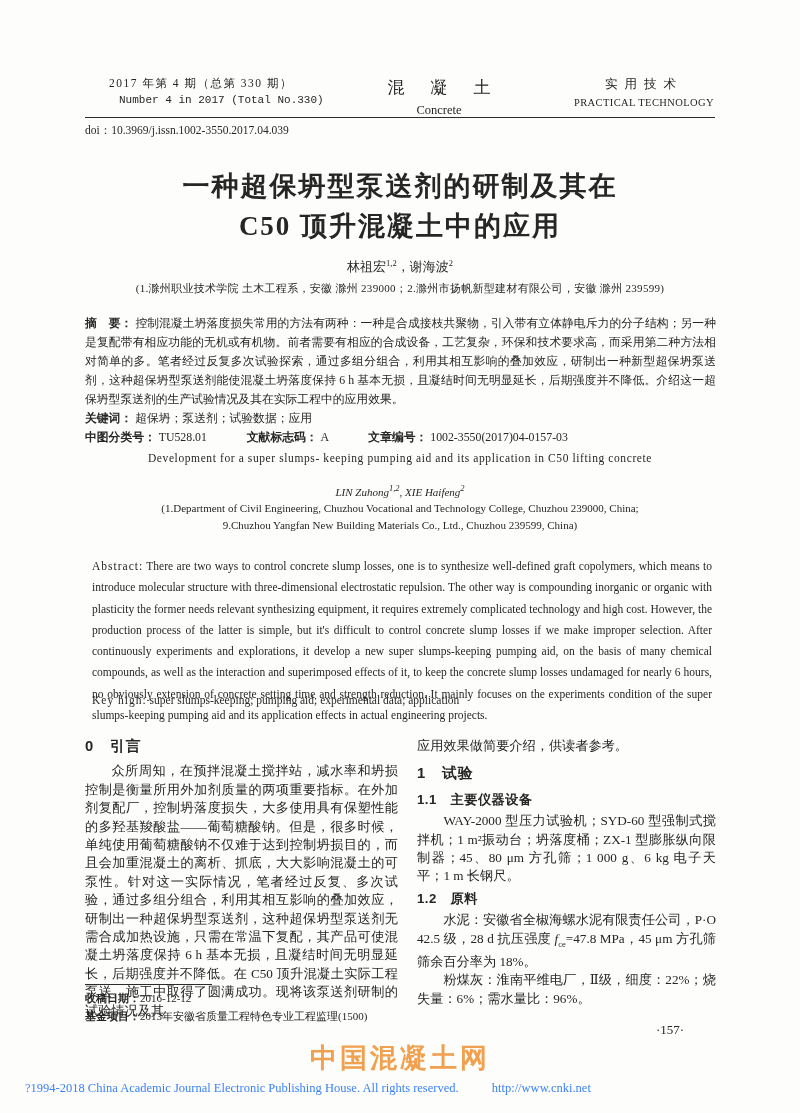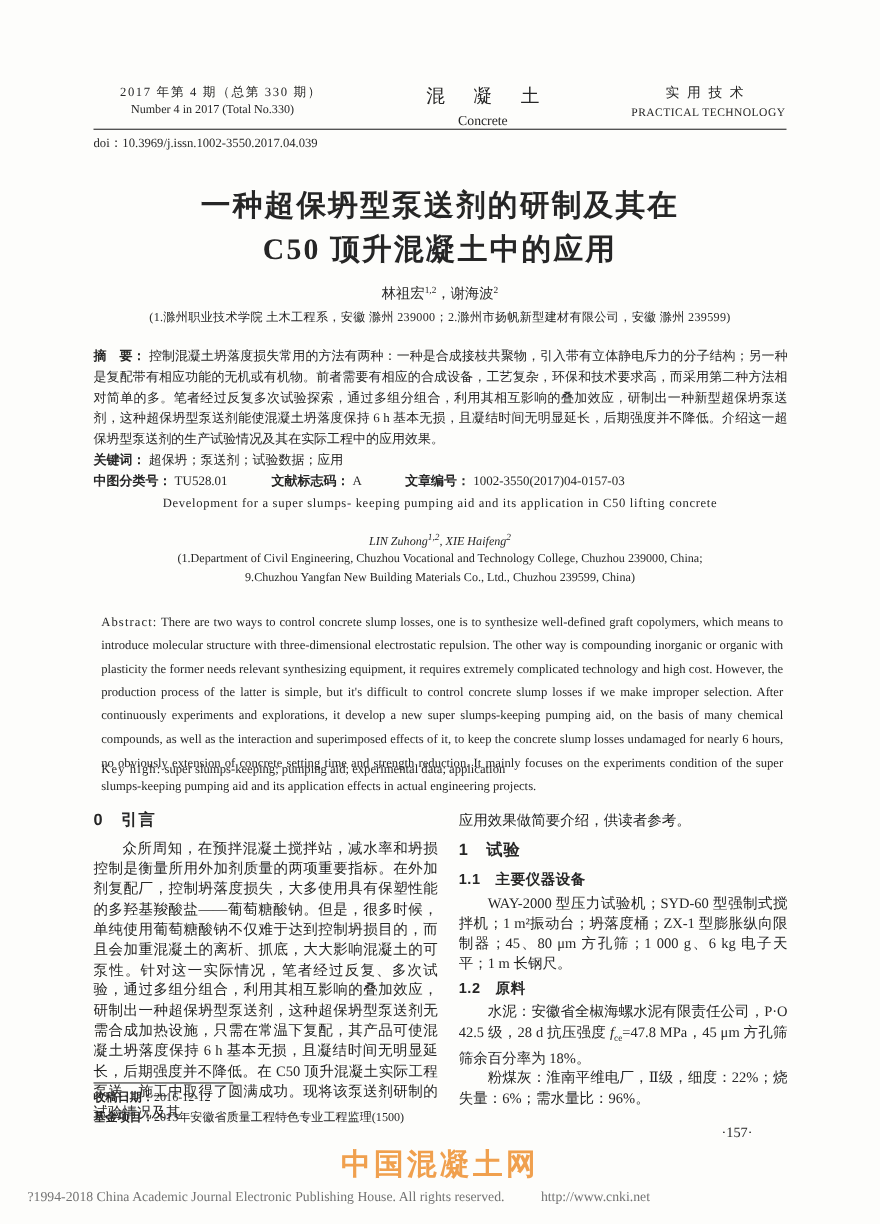--- a/index.html
+++ b/index.html
@@ -6,21 +6,21 @@
   .page {
     position:relative; width:800px; height:1113px; margin:0 auto;
     background:#fdfdfb; color:#262626;
     font-family:"Liberation Serif","DejaVu Serif",serif;
     overflow:hidden;
   }
   
   .hdr { position:absolute; top:76px; left:85px; width:630px; display:flex; justify-content:space-between;margin-left:24px; }
   .hdr-left { width:220px; }
   .hdr-left .l1 { font-size:11.5px; letter-spacing:1.5px; white-space:nowrap; }
-  .hdr-left .l2 { font-size:11px; padding-left:10px; margin-top:3px; white-space:nowrap; }
+  .hdr-left .l2 { font-size:11px; padding-left:10px; margin-top:3px; white-space:nowrap;font-family:Liberation Mono, monospace; }
   .hdr-center { text-align:center; flex:1; }
   .hdr-center .jcn { font-size:17px; letter-spacing:26px; padding-left:26px; }
   .hdr-center .jen { font-size:12.5px; margin-top:4px; }
   .hdr-right { width:190px; text-align:center; }
   .hdr-right .scn { font-size:12.5px; letter-spacing:7px; white-space:nowrap; }
   .hdr-right .sen { font-size:10.5px; margin-top:4px; letter-spacing:0.4px; white-space:nowrap; }
   .hdr-rule { position:absolute; top:117px; left:85px; width:630px; border-top:1.6px solid #2b2b2b; }
   .doi { position:absolute; top:123px; left:85px; font-size:11.5px; }
 
   
@@ -59,21 +59,21 @@
   .col-right .h1 { margin:9px 0 8px 0; }
   .col-right .h2 { margin:4px 0 3px 0; }
   .fnote { position:absolute; top:984px; left:85px; width:313px; font-size:11px; line-height:18px; }
   .fnote .rule { border-top:1.2px solid #2b2b2b; width:127px; margin-bottom:4px; }
   .fnote .flbl { font-family:Liberation Sans, sans-serif; font-weight:600; }
 
   
   .pageno { position:absolute; top:1022px; left:640px; width:60px; text-align:center; font-size:13px; }
   .watermark { position:absolute; top:1040px; left:0; width:800px; text-align:center;
                font-size:27px; font-weight:bold; letter-spacing:3px; color:#f0a04e; z-index:5; }
-  .copyright { position:absolute; top:1081px; left:25px; width:760px; font-size:12.5px; color:#737373; z-index:4; }
+  .copyright { position:absolute; top:1081px; left:25px; width:760px; font-size:12.5px; color:#3b82f6; z-index:4; }
   .copyright .url { margin-left:30px; }
   sub.sm { font-size:8.5px; }
   .ital { font-style:italic; }
 </style>
 </head>
 <body>
 
 <div class="page">
 
   <div class="hdr">

